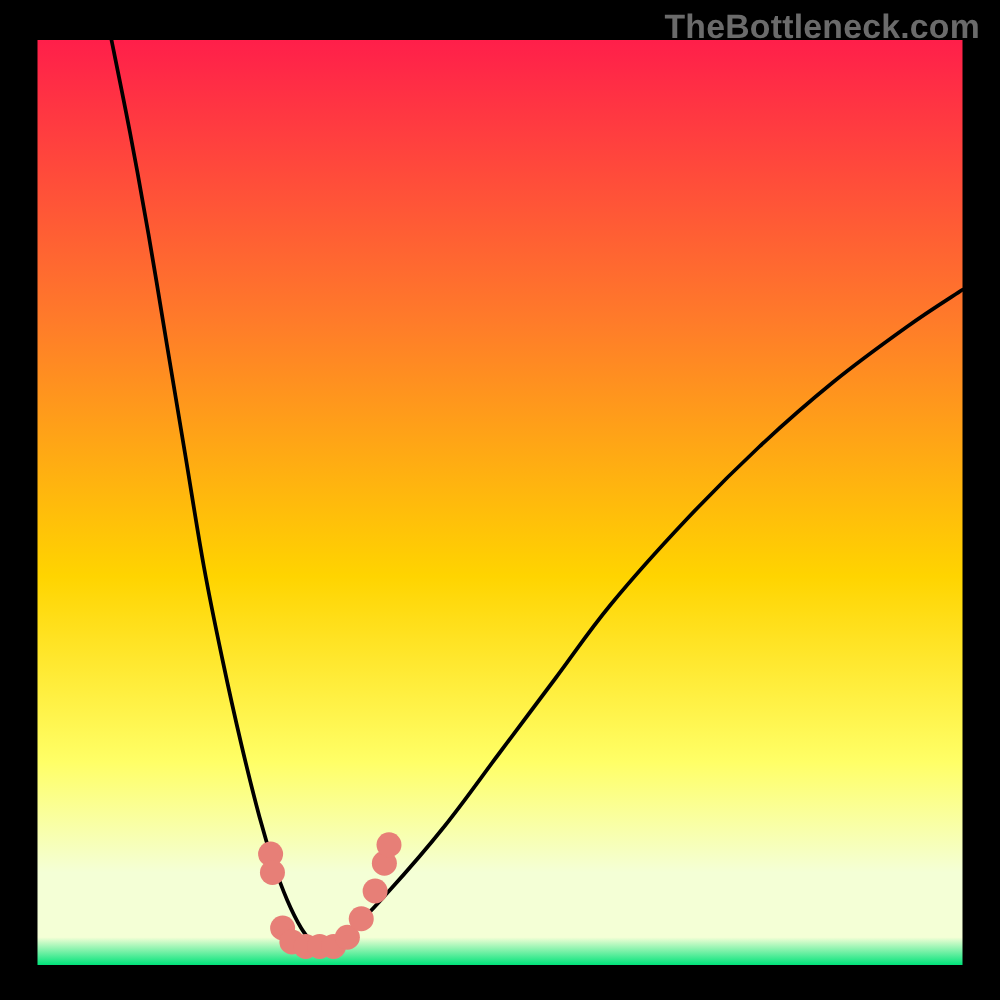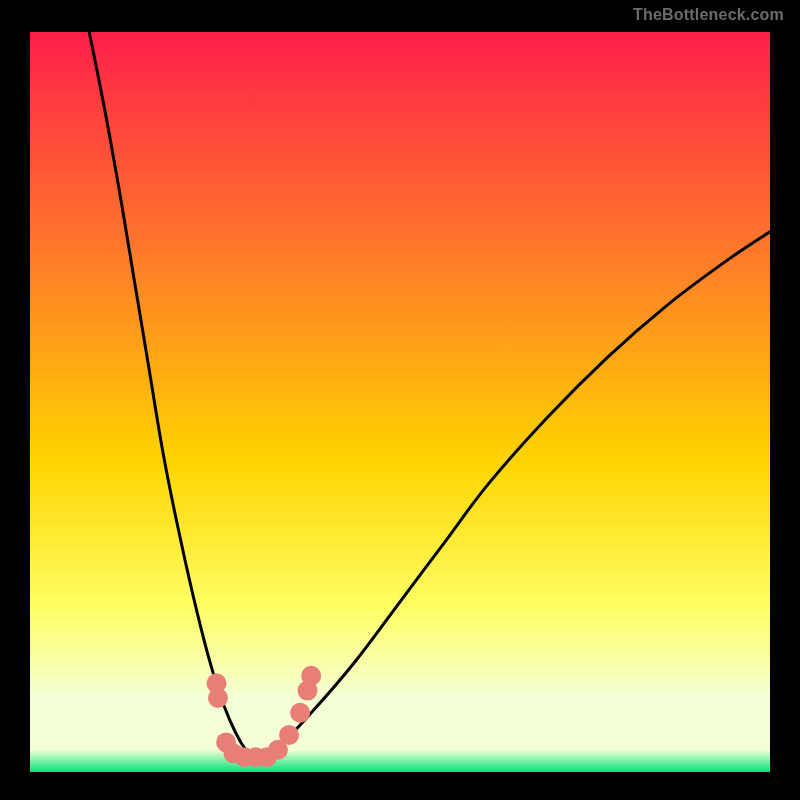--- a/index.html
+++ b/index.html
@@ -15,21 +15,21 @@
     position: relative;
     width: 800px;
     height: 800px;
     background: #000;
   }
   .watermark {
     position: absolute;
     top: 6px;
     right: 16px;
     color: #6b6b6b;
-    font-size: 16px;
+    font-size: 27px;
     font-weight: 600;
     letter-spacing: 0.2px;
     user-select: none;
   }
   svg {
     display: block;
   }
 </style>
 </head>
 <body>

